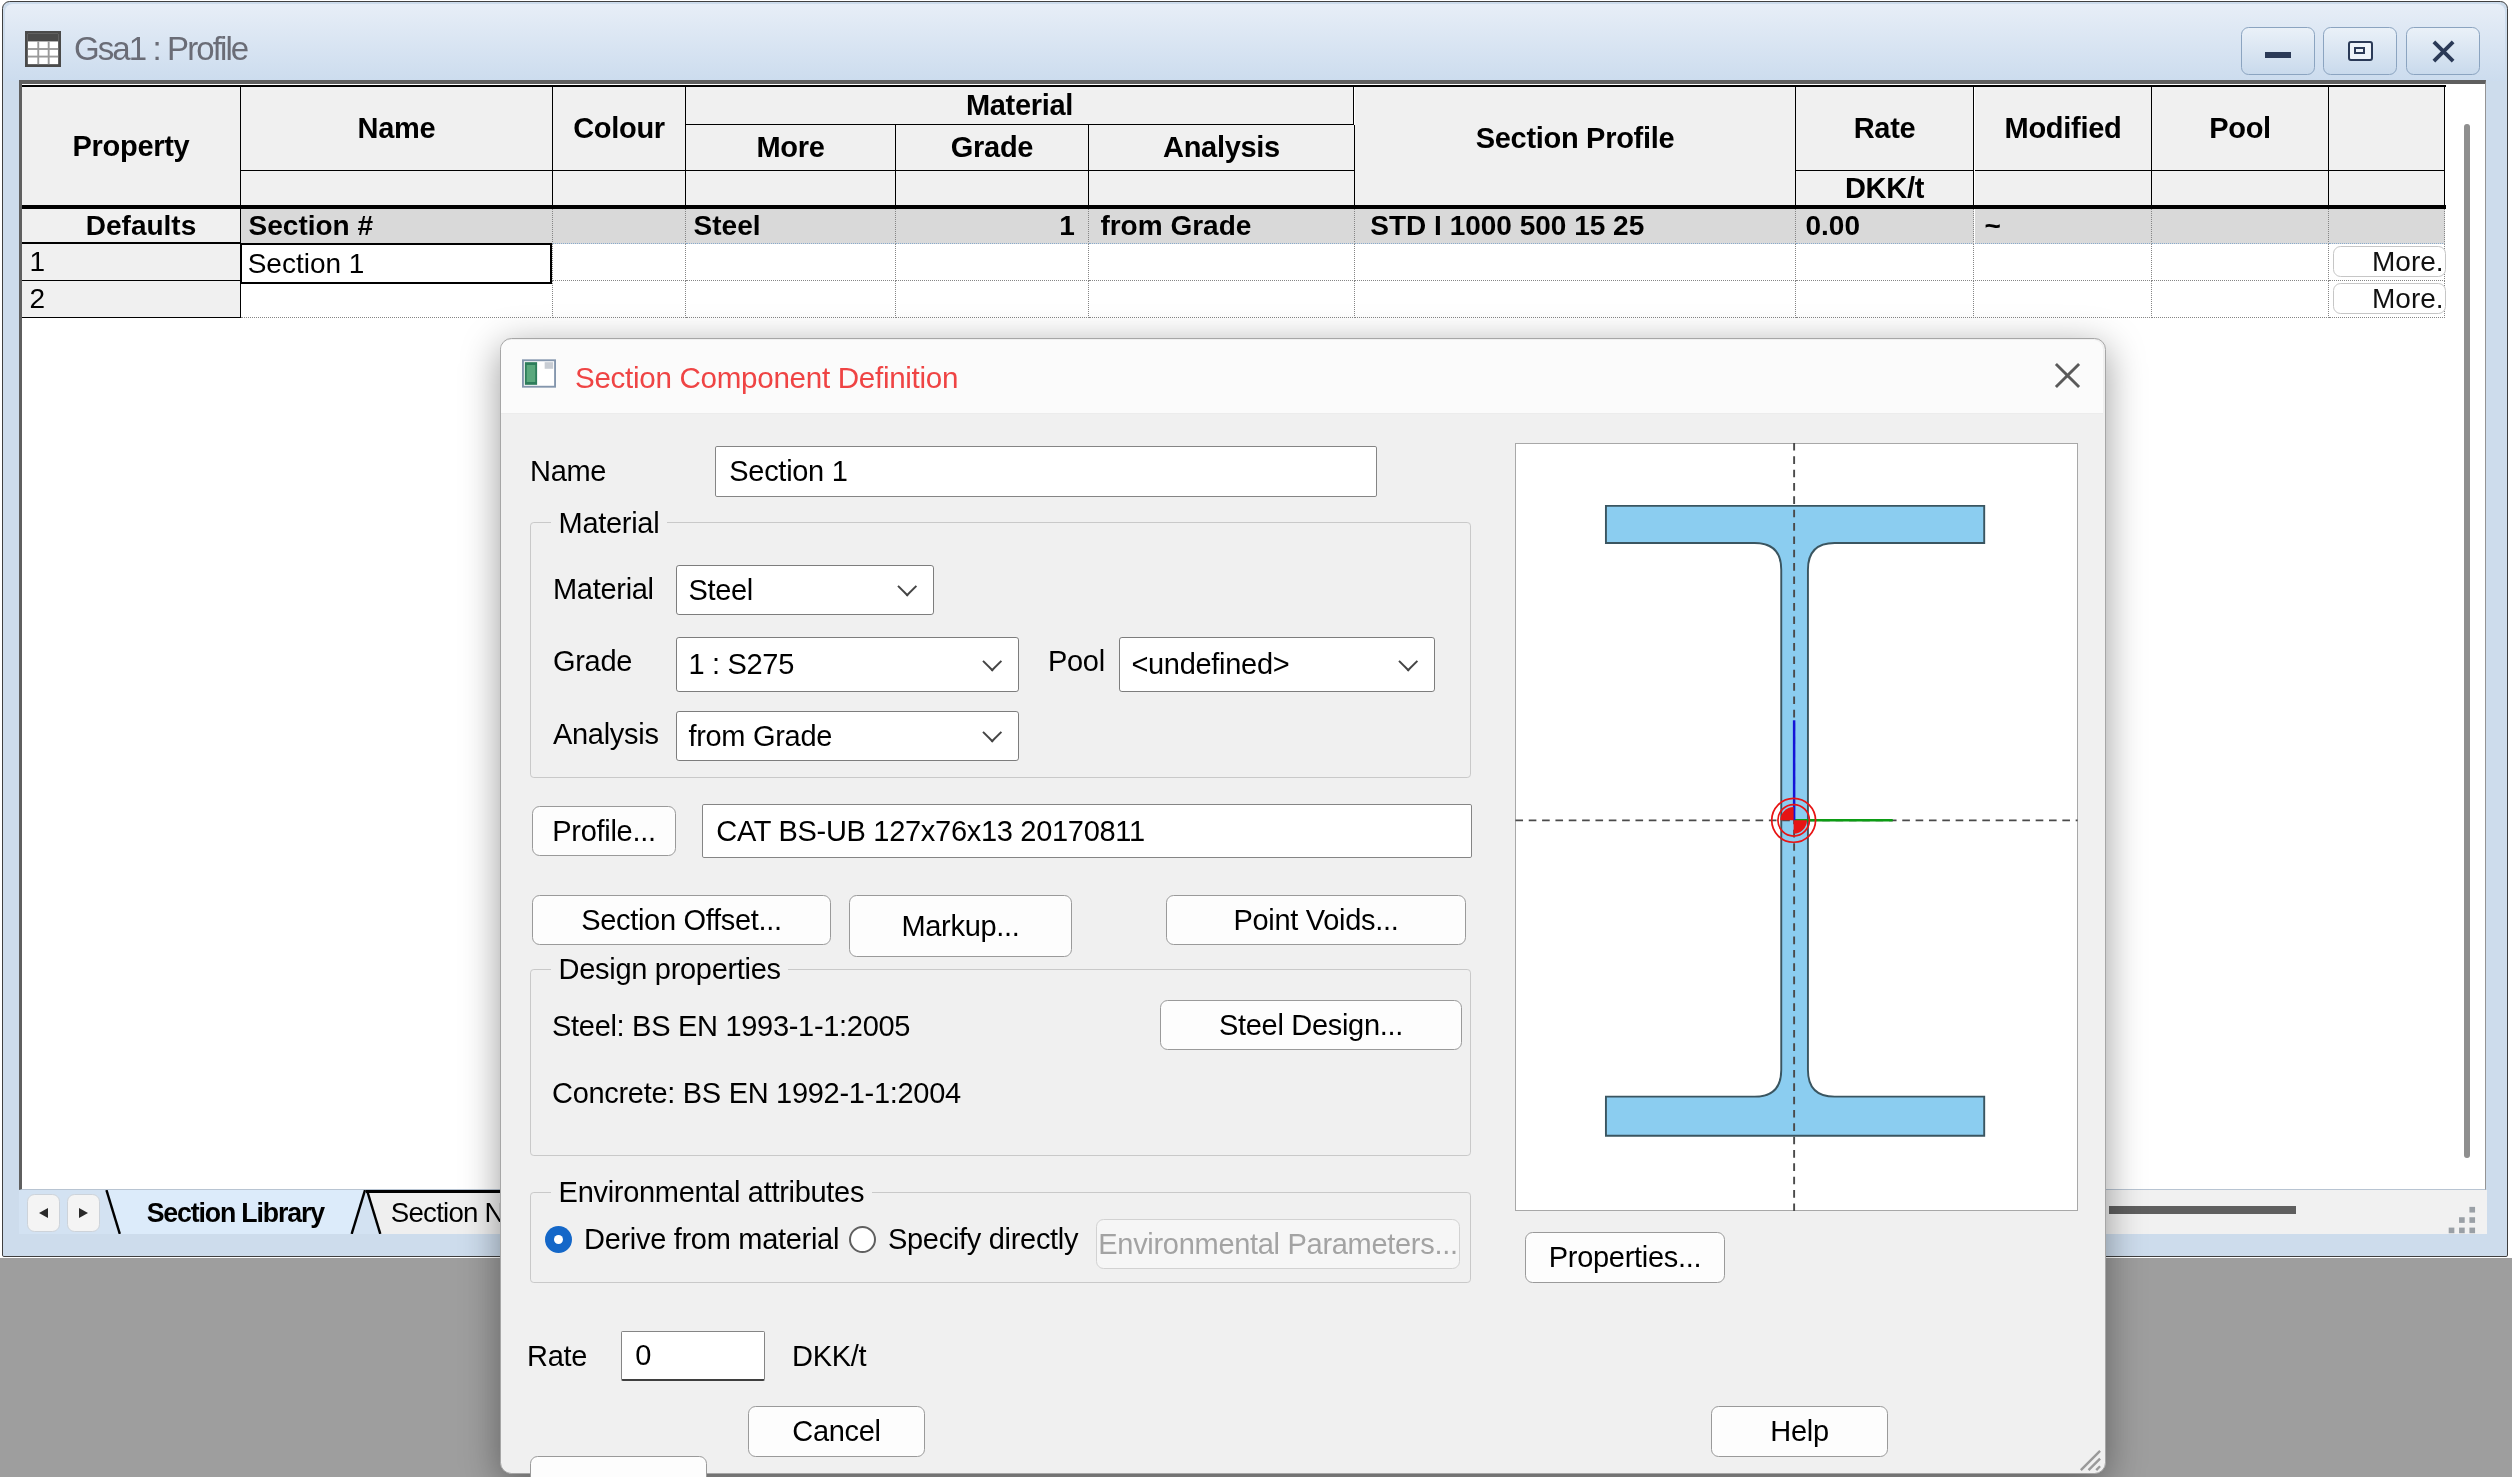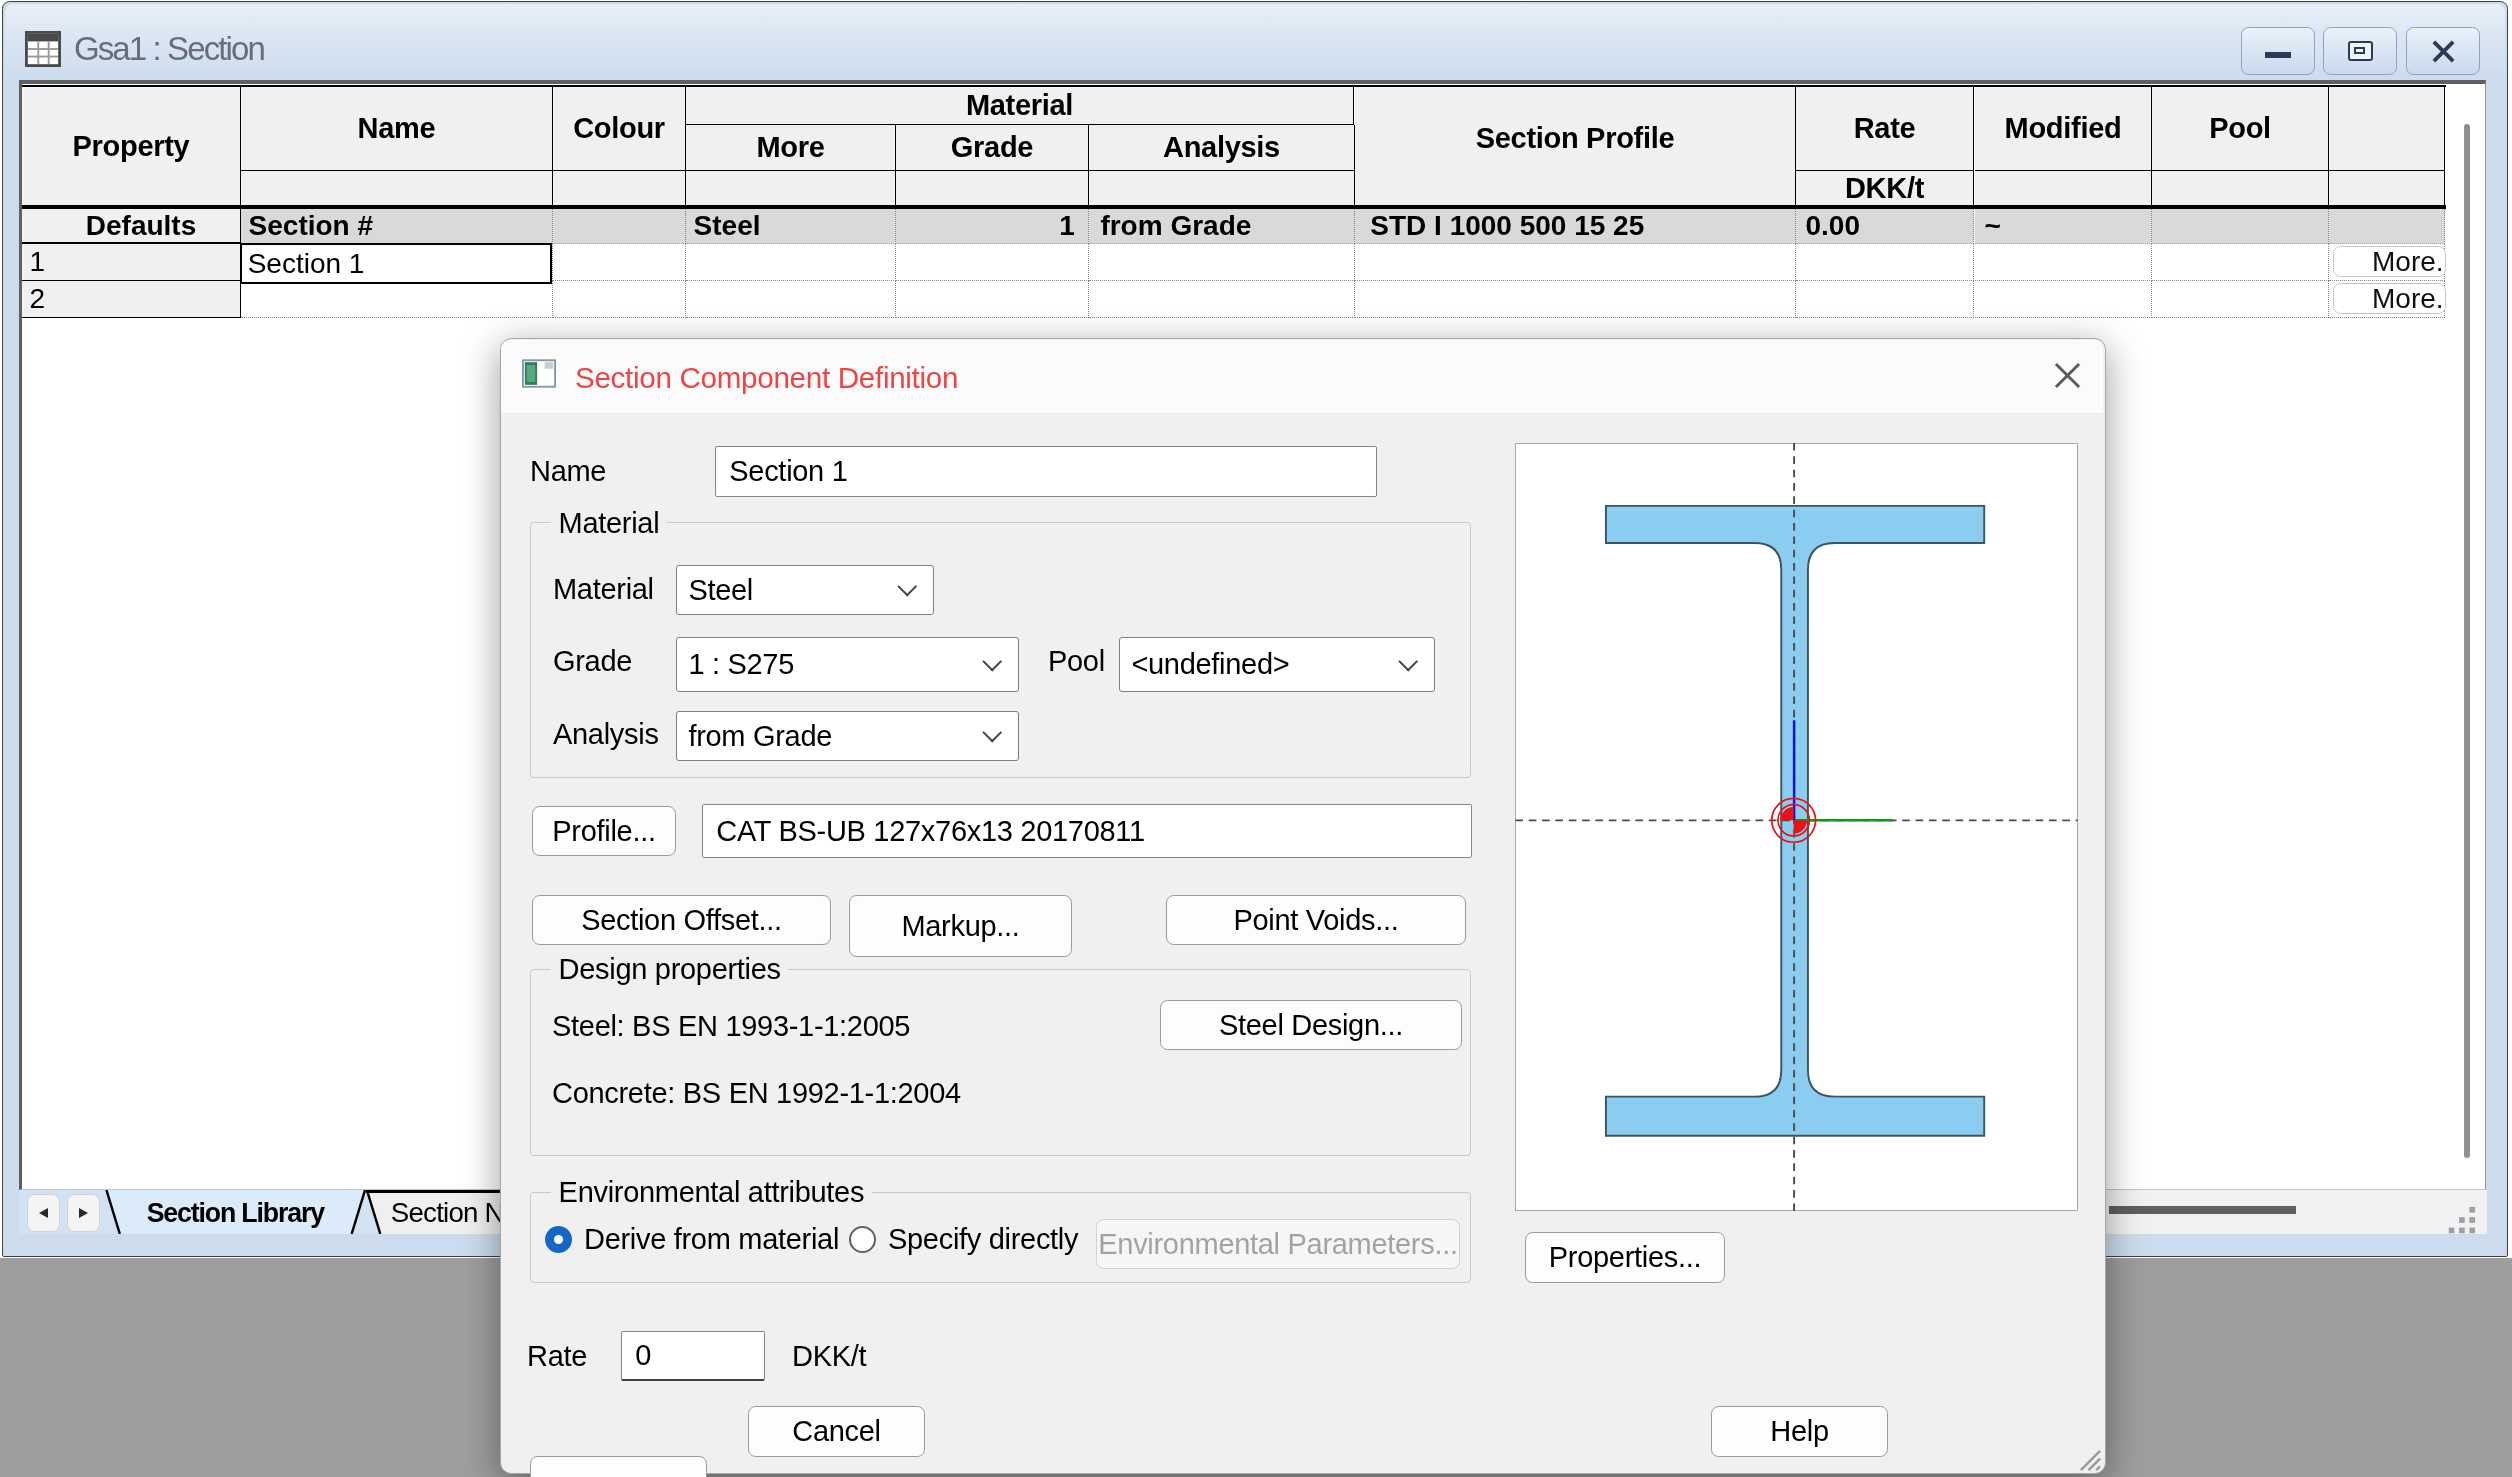--- a/index.html
+++ b/index.html
@@ -41,21 +41,21 @@
 <div class="abs" id="win"></div>
 <div class="abs" id="tbar"></div>
 <svg class="abs" style="left:25px;top:31px" width="36" height="36" viewBox="0 0 38 38">
     <rect x="1.5" y="1.5" width="35" height="35" fill="#fff" stroke="#4a4a4a" stroke-width="3"></rect>
     <rect x="3" y="3" width="32" height="8" fill="#4a4a4a"></rect>
     <line x1="14" y1="11" x2="14" y2="35" stroke="#9a9a9a" stroke-width="2"></line>
     <line x1="25" y1="11" x2="25" y2="35" stroke="#9a9a9a" stroke-width="2"></line>
     <line x1="3" y1="19" x2="35" y2="19" stroke="#9a9a9a" stroke-width="2"></line>
     <line x1="3" y1="27" x2="35" y2="27" stroke="#9a9a9a" stroke-width="2"></line>
   </svg>
-<div class="abs" id="wtitle">Gsa1 : Section</div>
+<div class="abs" id="wtitle">Gsa1 : Profile</div>
 <div class="abs wbtn" style="left:2241px">
     <span style="width:26px;height:5.7px;background:#2b3a57;margin-top:7.6px"></span>
   </div>
 <div class="abs wbtn" style="left:2323px">
     <span style="position:relative;width:25px;height:20px;border:2.9px solid #2b3a57;border-radius:2.9px;background:#eef3f9">
       <span style="position:absolute;left:4.8px;top:3.8px;width:10.5px;height:7.6px;border:2.9px solid #2b3a57"></span>
     </span>
   </div>
 <div class="abs wbtn" style="left:2406px">
     <svg width="25" height="25" viewBox="0 0 26 26">

